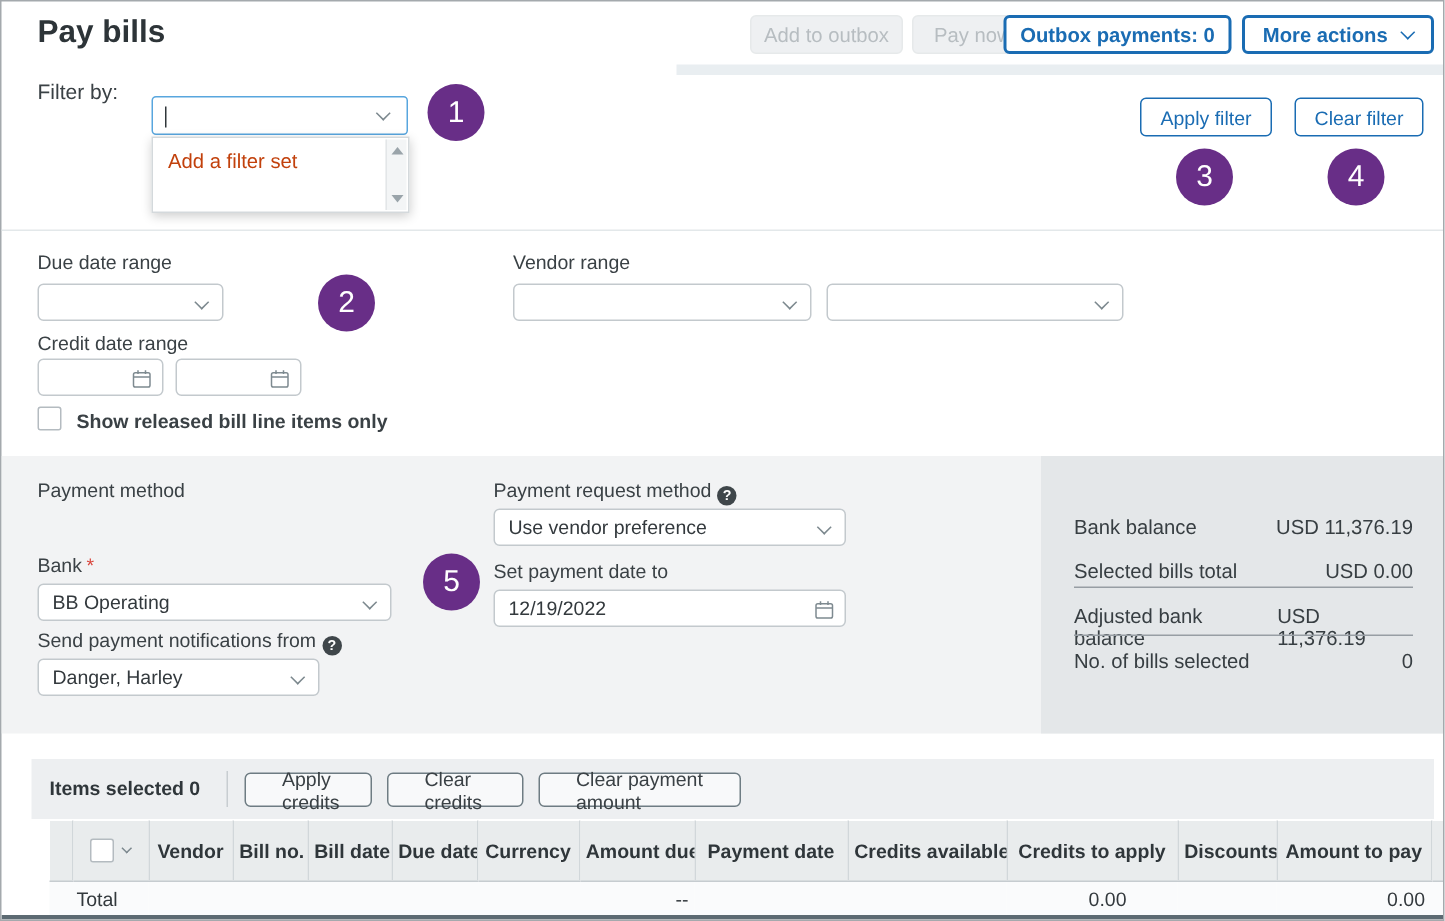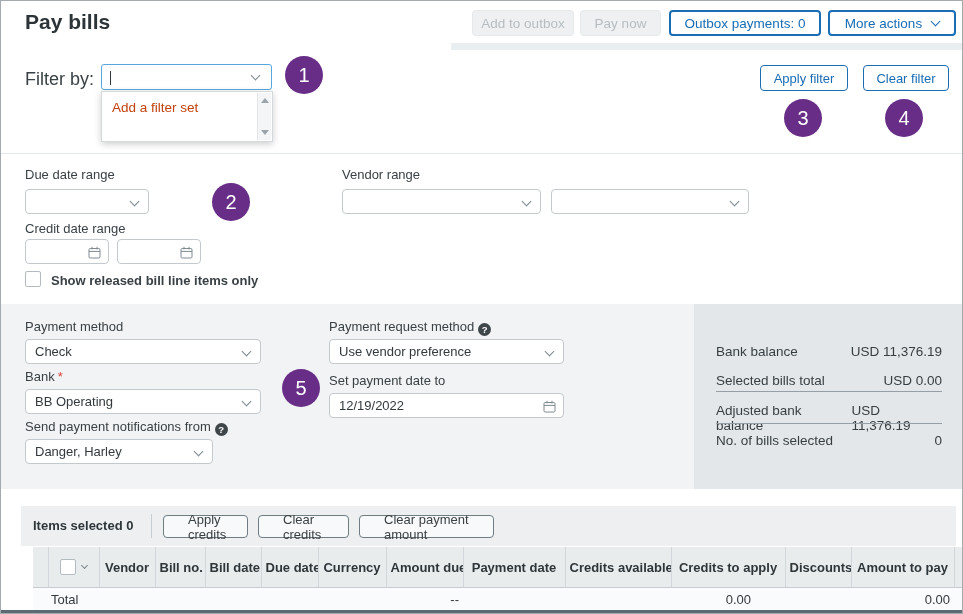--- a/index.html
+++ b/index.html
@@ -5,22 +5,22 @@
   * { margin:0; padding:0; box-sizing:border-box; }
   body { background:#fff; font-family:"Liberation Sans", sans-serif; }
   .page { position:relative; width:963px; height:614px; background:#fff;
           border:1px solid #a4a9ad; overflow:hidden; color:#33393d; }
   .abs { position:absolute; }
 
   
   .title { position:absolute; left:24px; top:9px; font-size:21px; font-weight:bold; color:#2d3438; }
   .hbtn { position:absolute; top:9px; height:26px; display:flex; align-items:center; justify-content:center;
           font-size:13.5px; border-radius:4px; cursor:default; }
-  .hbtn.disabled { background:#eef0f2; color:#b7bdc1; border:1px solid #e6e9ea; }
-  .hbtn.outline { background:#fff; color:var(--blue,#1a6cb3); border:2px solid var(--blue,#1a6cb3); font-weight:400; }
+  .hbtn.disabled { background:#eef0f2; color:#b7bdc1; border:1px solid #e6e9ea;margin-left:28px; }
+  .hbtn.outline { background:#fff; color:var(--blue,#1a6cb3); border:2px solid var(--blue,#1a6cb3); font-weight:700; }
   .strip { position:absolute; left:450px; top:42px; width:511px; height:7px; background:#e9eef1; }
 
   
   .lbl { position:absolute; font-size:13px; color:#3a4145; white-space:nowrap; }
   .sel, .inp { position:absolute; height:25px; background:#fff; border:1px solid #c3c9cd; border-radius:4px;
           display:flex; align-items:center; padding:0 9px; font-size:13px; color:#33393d; }
   .chev { width:7px; height:7px; border-right:1.5px solid #7c888e; border-bottom:1.5px solid #7c888e;
           transform:rotate(45deg); margin-top:-3px; }
   .chev.blue { border-color:var(--blue,#1a6cb3); }
   .chev.sm { width:5px; height:5px; }
@@ -83,21 +83,21 @@
   <div class="title">Pay bills</div>
   <div class="hbtn disabled" style="left:471px;width:102px;">Add to outbox</div>
   <div class="hbtn disabled" style="left:579px;width:81px;">Pay now</div>
   <div class="hbtn outline" style="left:668px;width:152px;">Outbox payments: 0</div>
   <div class="hbtn outline" style="left:827px;width:128px;gap:10px;">
     <span>More actions</span>
     <span class="chev blue"></span>
   </div>
   <div class="strip"></div>
 
-  <div class="lbl" style="left:24px;top:68px;font-size:18px;text-align:center;">Filter by:</div>
+  <div class="lbl" style="left:24px;top:52px;font-size:14px;text-align:center;">Filter by:</div>
   <div class="filter-combo">
     <span class="caret"></span>
     <span></span>
     <span class="chev"></span>
   </div>
   <div class="popup">
     <span class="popup-item">Add a filter set</span>
     <span class="sbar">
       <span class="tri-up"></span>
       <span class="tri-down"></span>
@@ -147,24 +147,20 @@
         </svg>
     </span>
   </div>
 
   <span class="cb abs" style="left:24px;top:270px;"></span>
   <div class="lbl" style="left:50px;top:272px;font-weight:bold;">Show released bill line items only</div>
 
   <div class="pay-band"></div>
 
   <div class="lbl" style="left:24px;top:318px;">Payment method</div>
-  <div class="sel" style="left:24px;top:338px;width:236px;">
-    <span>Check</span>
-    <span class="chev"></span>
-  </div>
 
   <div class="lbl" style="left:24px;top:368px;">
     <span>Bank</span><span class="req">*</span>
   </div>
   <div class="sel" style="left:24px;top:388px;width:236px;">
     <span>BB Operating</span>
     <span class="chev"></span>
   </div>
   <div class="callout" style="left:281px;top:368px;">5</div>
 

